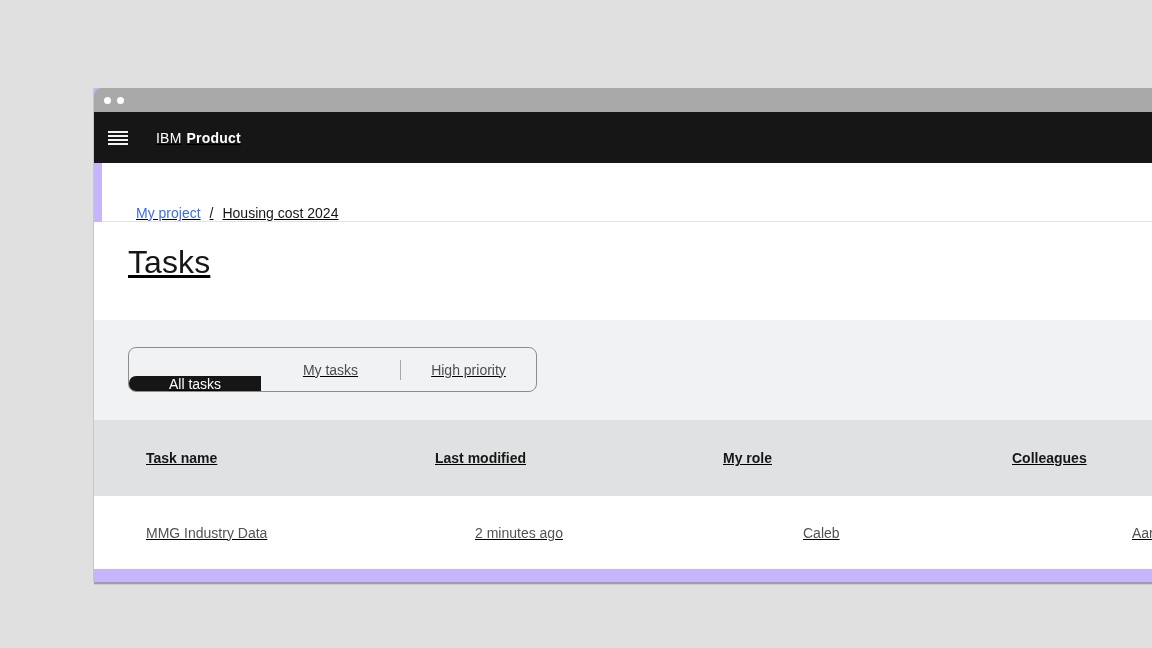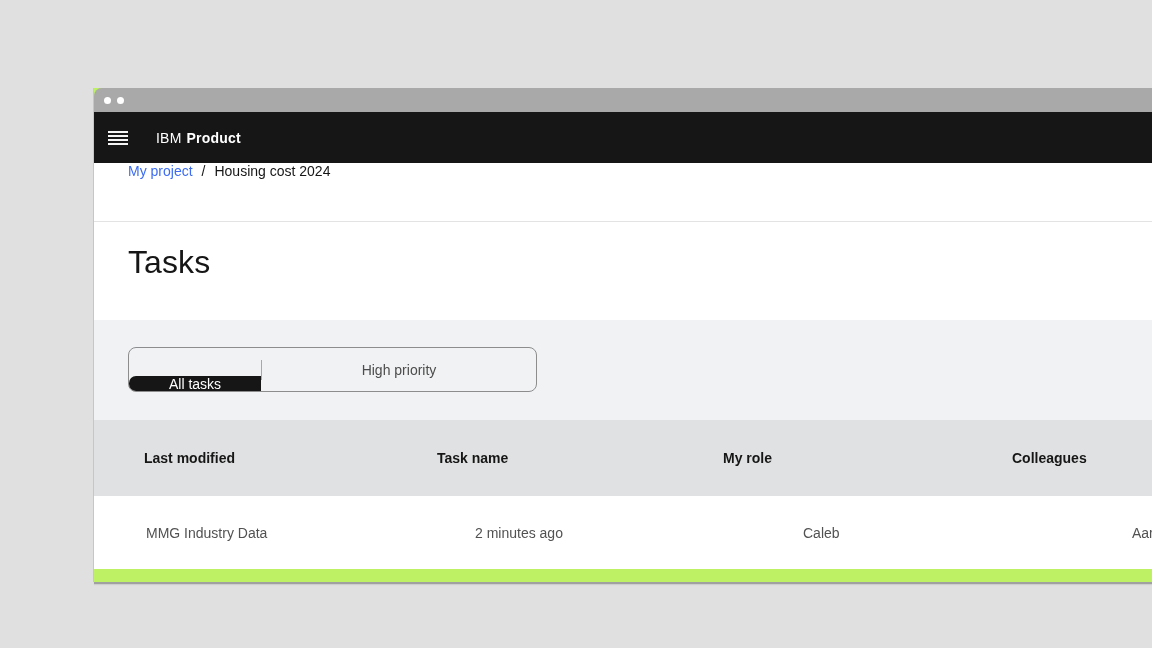--- a/index.html
+++ b/index.html
@@ -5,21 +5,22 @@
   html,body{margin:0;padding:0;}
   body{
     width:1152px;height:648px;overflow:hidden;position:relative;
     background:#e0e0e0;
     font-family:"Liberation Sans","DejaVu Sans",sans-serif;
     -webkit-font-smoothing:antialiased;
   }
   .window{
     position:absolute;left:94px;top:88px;width:1058px;height:494px;
     box-shadow:-1px 0 0 rgba(0,0,0,0.10), 0 2px 0 rgba(0,0,0,0.22), 0 3px 1px rgba(0,0,0,0.08);
-    background:#bef264;
+    background:#c4b5fd;
+    text-decoration:underline;
   }
   
   .striped{
     background-image:repeating-linear-gradient(90deg,
       rgba(64,110,180,0.055) 0px, rgba(64,110,180,0.055) 46.5px,
       transparent 46.5px, transparent 93px);
     background-position:32px 0;
   }
   
   .titlebar{
@@ -36,21 +37,21 @@
     background:transparent;border:none;cursor:pointer;
   }
   .hamburger{width:20px;height:14px;display:flex;flex-direction:column;justify-content:space-between;}
   .hamburger span{display:block;height:2px;background:#f4f4f4;}
   .brand{color:#ffffff;font-size:14px;margin-left:14px;letter-spacing:0.2px;}
   .brand .pfx{font-weight:400;}
   .brand .nm{font-weight:700;margin-left:5px;}
   
   .breadcrumb-bar{
     height:58px;background:#ffffff;border-bottom:1px solid #e3e3e3;
-    display:flex;align-items:flex-start;padding-left:34px;font-size:14px;box-sizing:content-box;
+    display:flex;align-items:flex-end;padding-left:34px;font-size:14px;box-sizing:content-box;margin-left:8px;
   }
   .crumb-link{color:#3c6cf3;text-decoration:none;cursor:pointer;}
   .crumb-sep{color:#161616;margin:0 9px;}
   .crumb-current{color:#161616;}
   
   .title-section{height:98px;background:#ffffff;padding:22px 12px 0 34px;box-sizing:border-box;}
   .page-title{font-size:32px;font-weight:300;color:#161616;letter-spacing:0.1px;}
   
   .tabs-band{height:100px;background:#f1f2f3;padding:27px 0 0 34px;box-sizing:border-box;}
   .tab-group{
@@ -110,29 +111,30 @@
     <span class="crumb-current">Housing cost 2024</span>
   </div>
 
   <div class="title-section striped">
     <div class="page-title">Tasks</div>
   </div>
 
   <div class="tabs-band striped">
     <div class="tab-group">
       <div class="tab tab1 selected">All tasks</div>
+      <div class="tab tab2">My tasks</div>
       <div class="tab-divider"></div>
       <div class="tab tab3">High priority</div>
     </div>
   </div>
 
   <div class="table">
     <div class="t-row t-head striped">
+      <div class="t-cell first">Task name</div>
       <div class="t-cell">Last modified</div>
-      <div class="t-cell first">Task name</div>
       <div class="t-cell">My role</div>
       <div class="t-cell">Colleagues</div>
     </div>
     <div class="t-row t-body-row striped">
       <div class="t-cell first">MMG Industry Data</div>
       <div class="t-cell">2 minutes ago</div>
       <div class="t-cell">Caleb</div>
       <div class="t-cell">Aaron</div>
     </div>
   </div>

